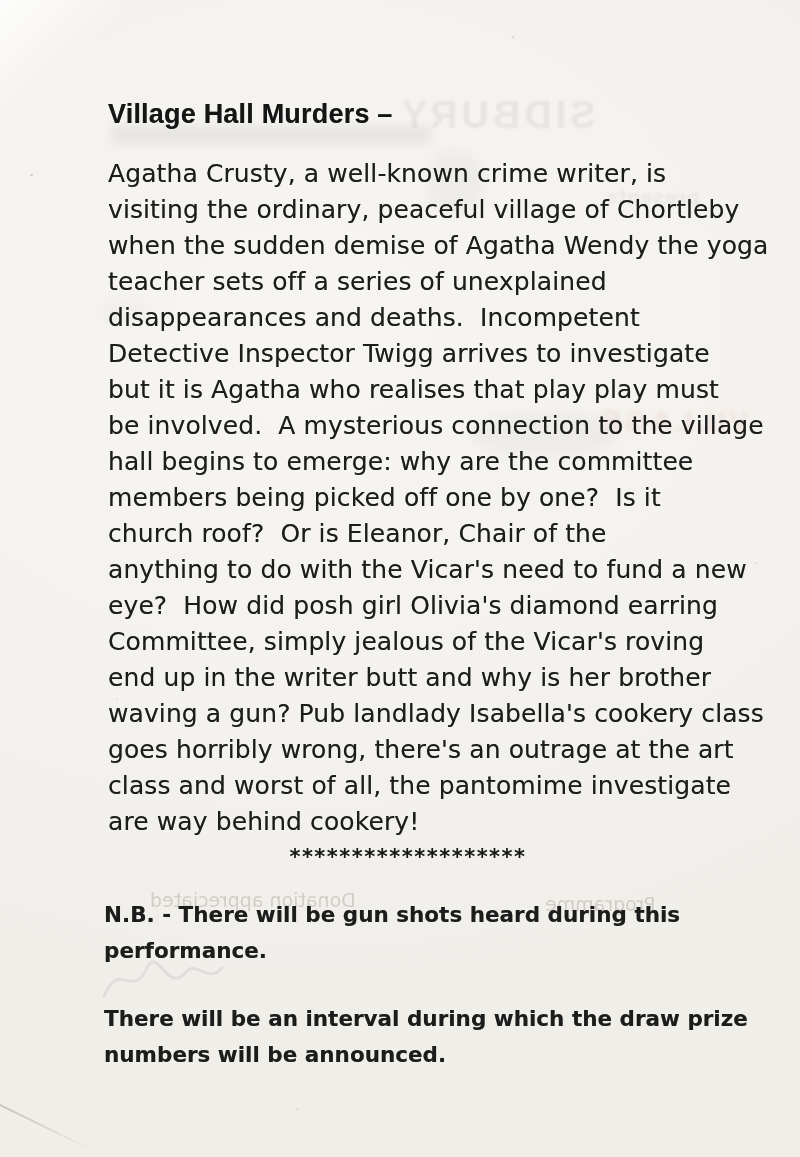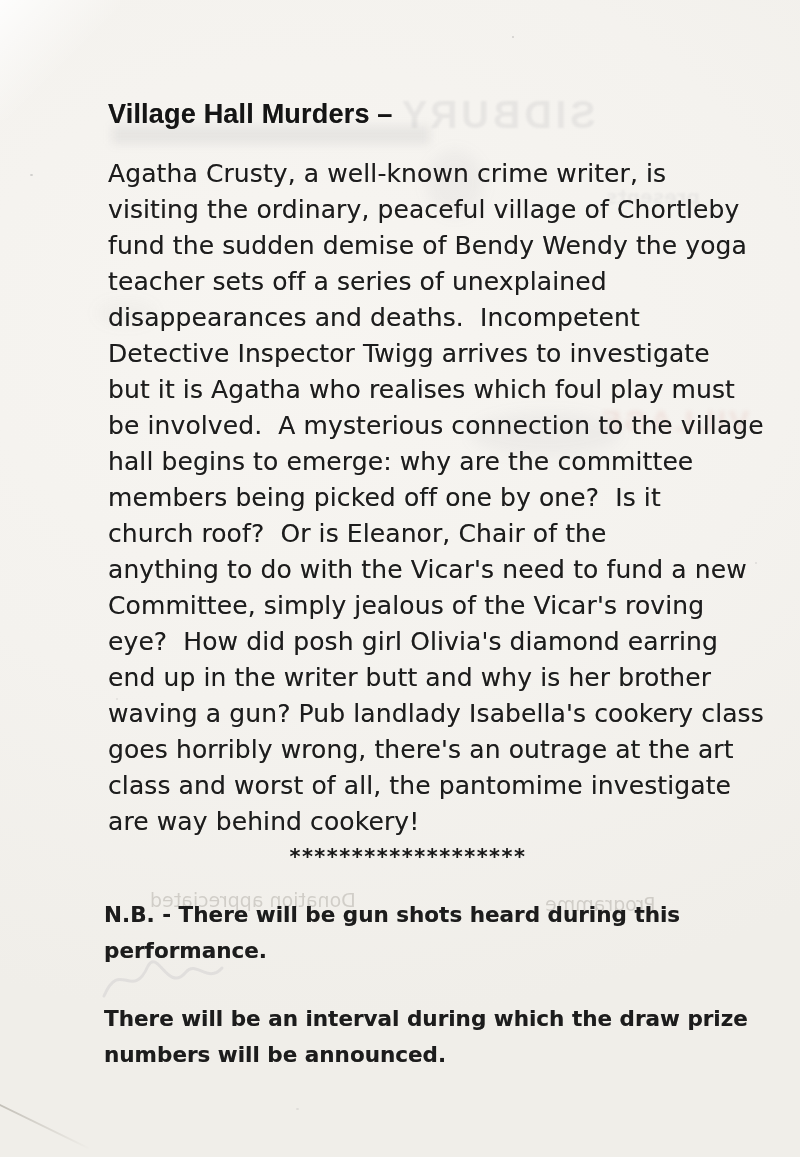--- a/index.html
+++ b/index.html
@@ -170,32 +170,32 @@
   <div class="smudge smudge-a"></div>
   <div class="smudge smudge-b"></div>
   <div class="smudge smudge-c"></div>
   <div class="title-ghost"></div>
 
   <h1 class="title">Village Hall Murders –</h1>
 
   <div class="story">
     <span class="line">Agatha Crusty, a well-known crime writer, is</span>
     <span class="line">visiting the ordinary, peaceful village of Chortleby</span>
-    <span class="line">fund the sudden demise of Bendy Wendy the yoga</span>
+    <span class="line">when the sudden demise of Agatha Wendy the yoga</span>
     <span class="line">teacher sets off a series of unexplained</span>
     <span class="line">disappearances and deaths.  Incompetent</span>
     <span class="line">Detective Inspector Twigg arrives to investigate</span>
-    <span class="line">but it is Agatha who realises which foul play must</span>
+    <span class="line">but it is Agatha who realises that play play must</span>
     <span class="line">be involved.  A mysterious connection to the village</span>
     <span class="line">hall begins to emerge: why are the committee</span>
     <span class="line">members being picked off one by one?  Is it</span>
     <span class="line">church roof?  Or is Eleanor, Chair of the</span>
     <span class="line">anything to do with the Vicar's need to fund a new</span>
+    <span class="line">eye?  How did posh girl Olivia's diamond earring</span>
     <span class="line">Committee, simply jealous of the Vicar's roving</span>
-    <span class="line">eye?  How did posh girl Olivia's diamond earring</span>
     <span class="line">end up in the writer butt and why is her brother</span>
     <span class="line">waving a gun? Pub landlady Isabella's cookery class</span>
     <span class="line">goes horribly wrong, there's an outrage at the art</span>
     <span class="line">class and worst of all, the pantomime investigate</span>
     <span class="line">are way behind cookery!</span>
   </div>
 
   <div class="separator">*******************</div>
 
   <div class="note-block nb-note">

